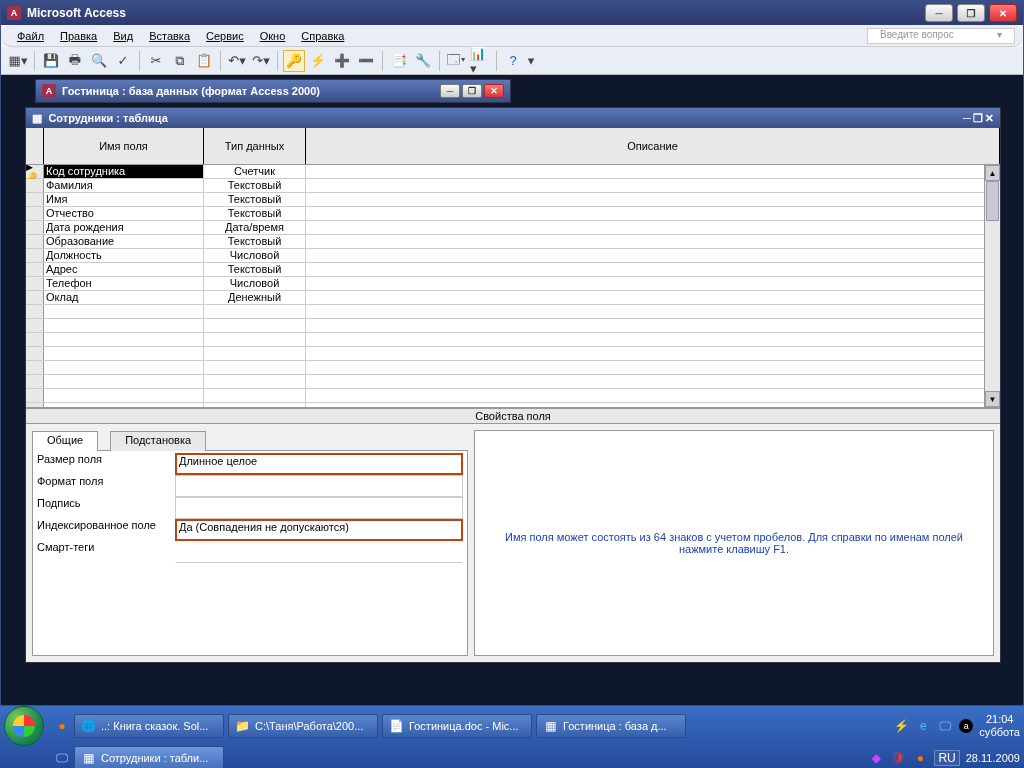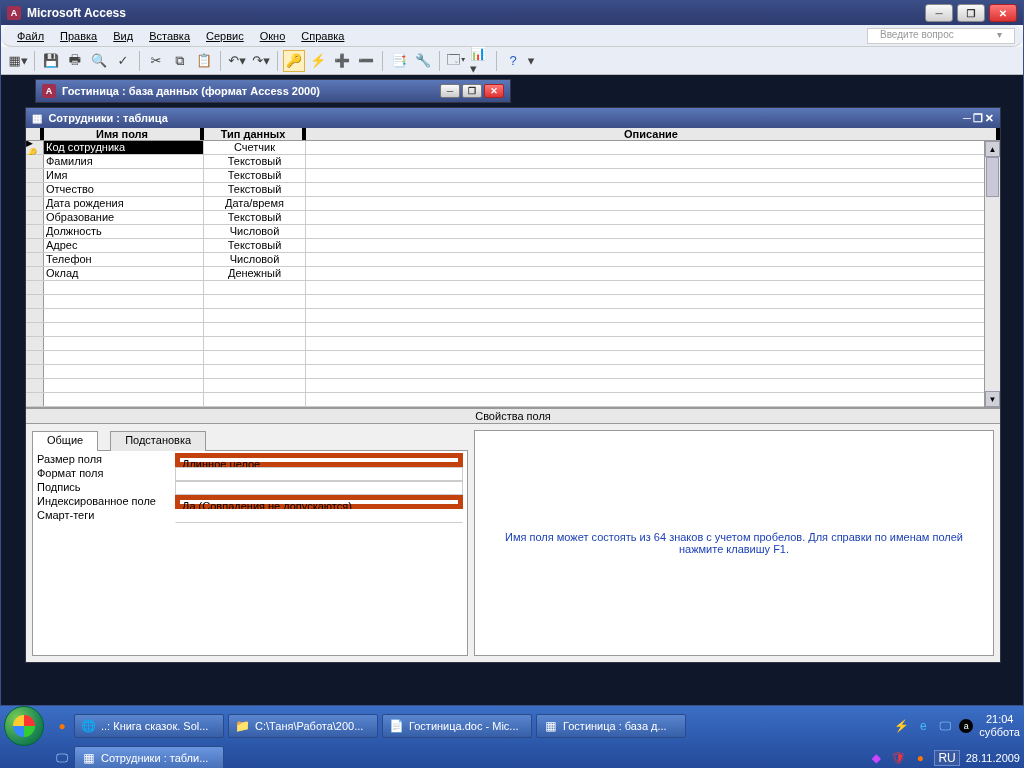--- a/index.html
+++ b/index.html
@@ -20,21 +20,21 @@
   .mdi-area { flex:1; background: #0f172a; position: relative; overflow:hidden;}
   .db-window { position:absolute; left:34px; top:4px; width:476px; height:24px; background:linear-gradient(#5c78b8,#3b4e87); border:1px solid #334; display:flex; align-items:center; color:#fff; font-weight:bold; font-size:11px; padding:0 6px; gap:6px;}
   .db-window .inner-btns { margin-left:auto; display:flex; gap:2px;}
   .db-window .ib { width:20px; height:14px; background:linear-gradient(#fafafa,#ccc); border:1px solid #777; border-radius:2px; font-size:9px; display:flex;align-items:center;justify-content:center;color:#333;}
   .db-window .ib.close{background:linear-gradient(#f77,#d33);color:#fff;border-color:#a22;}
   .table-window { position:absolute; left:24px; top:32px; width:976px; height:556px; background:#fff; border:1px solid #334; display:flex; flex-direction:column;}
   .table-title { background:linear-gradient(#5c78b8,#3b4e87); color:#fff; height:20px; display:flex; align-items:center; padding:0 6px; font-weight:bold; font-size:11px; gap:6px;}
   .table-title .inner-btns{margin-left:auto;display:flex;gap:2px;}
   .grid-area { flex: 0 0 280px; display:flex; flex-direction:column; border-bottom:1px solid #999; overflow:hidden;}
   .grid-header { display:flex; background:#e8e8e8; border-bottom:1px solid #999;}
-  .gh { border-right:4px solid #000000; text-align:center; font-size:11px; padding:0 0;font-weight:bold;}
+  .gh { border-right:1px solid #000000; text-align:center; font-size:11px; padding:12px 0;}
   .col-sel{width:18px;}
   .col-name{width:160px;}
   .col-type{width:102px;}
   .col-desc{flex:1;}
   .grid-body { flex:1; overflow-y:hidden; position:relative;}
   .grid-row { display:flex; height:14px; border-bottom:1px solid #ccc;}
   .grid-row .cell{border-right:1px solid #ccc; padding:0 2px; font-size:11px; white-space:nowrap; overflow:hidden;}
   .sel-cell{width:18px; background:#e8e8e8; border-right:1px solid #999; display:flex;align-items:center;justify-content:center;}
   .current-row .col-name-cell{background:#000;color:#fff;}
   .col-name-cell{width:160px;}
@@ -43,23 +43,23 @@
   .scrollbar-v { position:absolute; right:0; top:0; bottom:0; width:16px; background:#e8e8e8; border-left:1px solid #999;}
   .scroll-thumb{position:absolute;left:1px;right:1px;top:16px;height:40px;background:#c8c8d8;border:1px solid #99a;}
   .scroll-btn{position:absolute;left:0;right:0;height:16px;background:#d0d0d8;border:1px solid #99a;display:flex;align-items:center;justify-content:center;font-size:8px;}
   .props-caption { text-align:center; background:#e8e8e8; border-top:1px solid #999; border-bottom:1px solid #999; padding:1px 0; font-size:11px;}
   .props-area { flex:1; display:flex; padding:6px; gap:6px; background:#f0f0f0;}
   .props-left { width:436px; display:flex; flex-direction:column;}
   .tabs { display:flex; height:20px;}
   .tab { padding:2px 14px; border:1px solid #999; border-bottom:none; background:#e8e8e8; font-size:11px; margin-right:12px; position:relative; top:1px;}
   .tab.active{background:#fff; z-index:2;}
   .tab-body { flex:1; background:#fff; border:1px solid #999; padding:2px;}
-  .prop-row{display:flex; font-size:11px; height:14px;}
+  .prop-row{display:flex; font-size:11px; height:22px;}
   .prop-label{width:140px; padding-left:2px;}
-  .prop-val{flex:1; border:5px solid #c2410c; padding:0 2px; margin-right:2px; background:#fff;}
+  .prop-val{flex:1; border:2px solid #c2410c; padding:0 2px; margin-right:2px; background:#fff;}
   .props-right { flex:1; background:#fff; border:1px solid #999; display:flex; align-items:center; justify-content:center; padding:20px; color:#1a3fb5; text-align:center; font-size:11px;}
   .status-bar { height:18px; background:#f0f0f0; border-top:1px solid #ccc; font-size:11px; padding:1px 6px; display:flex; align-items:center;}
   .taskbar { position:absolute; left:0; bottom:0; width:1024px; height:62px; background:linear-gradient(#3b6ec5,#234a9a); display:flex; flex-direction:column;}
   .taskbar-row{flex:1; display:flex; align-items:center; padding:0 4px; gap:4px;}
   .start-orb{width:40px;height:40px;border-radius:50%;background:radial-gradient(circle at 30% 30%,#7c5,#285 60%,#063);border:1px solid #063;position:relative; margin-right:6px; grid-row:span 2;}
   .start-orb::before{content:"";position:absolute;inset:8px;border-radius:50%;background:conic-gradient(#f33 0 25%,#3c3 0 50%,#38f 0 75%,#fc3 0);}
   .task-btn{height:24px; min-width:150px; max-width:160px; background:linear-gradient(#5a86d0,#365fa8); border:1px solid #2a4a88; border-radius:2px; color:#fff; font-size:11px; display:flex; align-items:center; gap:4px; padding:0 6px; overflow:hidden;}
   .task-btn.active{background:linear-gradient(#6a96e0,#4670b8);}
   .tray{margin-left:auto; display:flex; align-items:center; gap:6px; color:#fff; font-size:11px;}
   .tray-col{display:flex;flex-direction:column;align-items:center;line-height:13px;}

